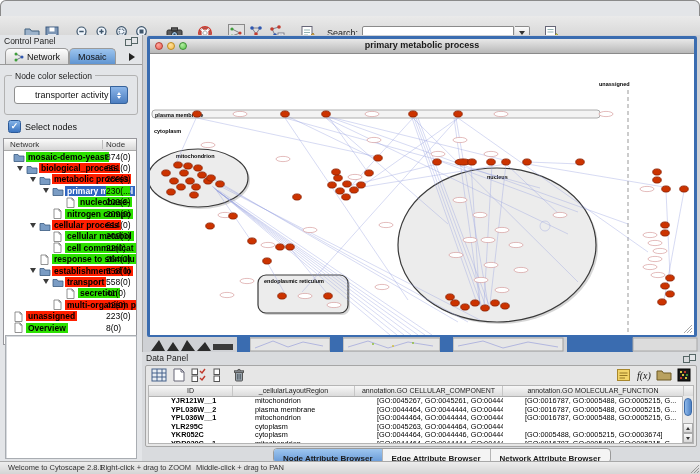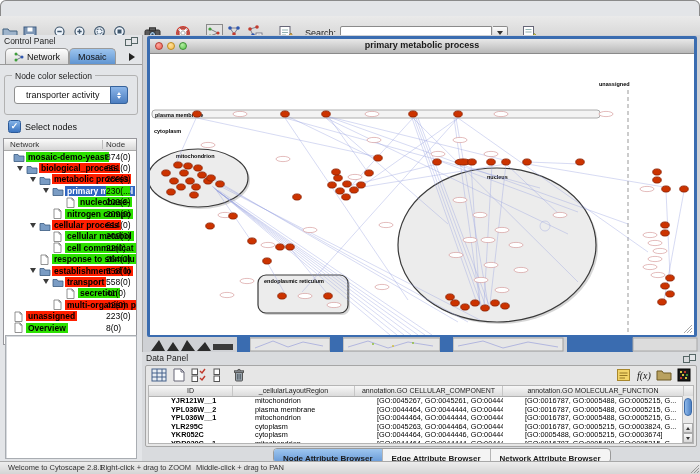--- a/index.html
+++ b/index.html
@@ -8,21 +8,21 @@
   
   #titlebar{position:absolute;left:0;top:0;right:0;height:16px;background:linear-gradient(#f2f2f2,#bdbdbd);
             border-bottom:1px solid #7f7f7f;border-radius:6px 6px 0 0;}
   .tl{position:absolute;top:3.5px;width:9px;height:9px;border-radius:50%;box-sizing:border-box;}
   .tl.red{left:6px;background:radial-gradient(circle at 35% 30%,#ffa79e,#ec5f51);border:1px solid #b43c32;}
   .tl.yel{left:19px;background:radial-gradient(circle at 35% 30%,#ffe09a,#f5bd4f);border:1px solid #c08b1d;}
   .tl.grn{left:32px;background:radial-gradient(circle at 35% 30%,#b5eda3,#57c64a);border:1px solid #3f8f35;}
   #titlebar .title{display:block;text-align:center;line-height:16px;font-size:9.5px;font-weight:bold;color:#1c1c1c;}
   
   #toolbar{position:absolute;left:0;top:16px;right:0;height:34px;background:linear-gradient(#eaeaea,#cccccc);
-           border-bottom:1px solid #8e8e8e;display:flex;align-items:center;padding:0 0;box-sizing:border-box;}
+           border-bottom:1px solid #8e8e8e;display:flex;align-items:center;padding:0 22px;box-sizing:border-box;}
   .tbi{width:18px;height:17px;margin:0 1px;display:flex;align-items:center;justify-content:center;flex:none;}
   .tbi svg{display:block;}
   .gap{width:11px;flex:none;}
   .search-lb{font-size:9px;color:#222;margin:0 4px 0 10px;flex:none;}
   .search-wrap{position:relative;width:168px;height:14px;flex:none;}
   .search-wrap input{position:absolute;left:0;top:0;width:152px;height:14px;border:1px solid #8a8a8a;
       box-sizing:border-box;font-size:9px;padding:0 3px;background:#fff;border-radius:2px 0 0 2px;}
   .search-arr{position:absolute;right:0;top:0;width:15px;height:14px;background:linear-gradient(#fbfbfb,#d5d5d5);
       border:1px solid #8a8a8a;box-sizing:border-box;border-left:none;border-radius:0 2px 2px 0;
       display:flex;align-items:center;justify-content:center;}
@@ -37,21 +37,21 @@
   #cp-tabs{position:absolute;left:0;top:13px;width:100%;height:17px;display:flex;align-items:flex-end;
       padding-left:5px;box-sizing:border-box;border-bottom:1px solid #9a9a9a;}
   .cptab{height:15px;border:1px solid #9a9a9a;border-bottom:none;border-radius:5px 5px 0 0;display:flex;
       align-items:center;padding:0 8px;font-size:9px;color:#111;background:linear-gradient(#fdfdfd,#d8d8d8);gap:3px;}
   .cptab.sel{background:linear-gradient(#9cc4ee,#6095d2);}
   .tab-scroll{margin-left:auto;margin-right:3px;margin-bottom:3px;width:0;height:0;
       border:4px solid transparent;border-left:6px solid #222;}
   .gbox{position:absolute;left:4px;top:40px;width:132px;height:38px;border:1px solid #b2b2b2;border-radius:3px;}
   .gbox legend,.gbox .leg{position:absolute;top:-5px;left:7px;background:#e3e5e8;padding:0 3px;font-size:8.5px;color:#222;}
   .combo{position:absolute;left:9px;right:9px;top:10px;height:18px;background:#fff;border:1px solid #8f8f8f;
-      border-radius:3px;font-size:9px;display:flex;align-items:center;padding-left:11px;box-sizing:border-box;color:#111;}
+      border-radius:3px;font-size:9px;display:flex;align-items:center;padding-left:20px;box-sizing:border-box;color:#111;}
   .combo-btn{position:absolute;right:-1px;top:-1px;bottom:-1px;width:16px;border-radius:0 3px 3px 0;
       background:linear-gradient(#8cb6e9,#4c7ec0);border:1px solid #35629c;display:flex;flex-direction:column;
       align-items:center;justify-content:center;gap:1px;}
   .combo-btn .up{border:2.5px solid transparent;border-bottom:3.5px solid #fff;}
   .combo-btn .dn{border:2.5px solid transparent;border-top:3.5px solid #fff;}
   #cp-check{position:absolute;left:8px;top:85px;height:13px;display:flex;align-items:center;gap:4px;font-size:9px;color:#111;}
   .cbx{width:11px;height:11px;background:linear-gradient(#83b2e7,#3b74c0);border:1px solid #2c5a99;border-radius:2.5px;
       color:#fff;font-size:9px;line-height:10px;text-align:center;font-weight:bold;}
   #cp-tree{position:absolute;left:3px;top:103px;width:134px;height:207px;background:#fff;border:1px solid #97979c;box-sizing:border-box;overflow:hidden;}
   .thead{height:11px;background:linear-gradient(#fbfbfb,#d7d7d7);border-bottom:1px solid #aaa;position:relative;
@@ -791,21 +791,20 @@
             <div class="dp-tr">
               <div class="dp-td b" style="width: 84px;">YPL036W__1</div>
               <div class="dp-td" style="width: 122px;">mitochondrion</div>
               <div class="dp-td" style="width: 148px;">[GO:0044464, GO:0044444, GO:0044425, G...</div>
               <div class="dp-td" style="width: 181px;">[GO:0016787, GO:0005488, GO:0005215, G...</div>
             </div>
             <div class="dp-tr">
               <div class="dp-td b" style="width: 84px;">YLR295C</div>
               <div class="dp-td" style="width: 122px;">cytoplasm</div>
               <div class="dp-td" style="width: 148px;">[GO:0045263, GO:0044464, GO:0044455, G...</div>
-              <div class="dp-td" style="width: 181px;">[GO:0016787, GO:0005215, GO:0003824, G...</div>
             </div>
             <div class="dp-tr">
               <div class="dp-td b" style="width: 84px;">YKR052C</div>
               <div class="dp-td" style="width: 122px;">cytoplasm</div>
               <div class="dp-td" style="width: 148px;">[GO:0044464, GO:0044446, GO:0044444, G...</div>
               <div class="dp-td" style="width: 181px;">[GO:0005488, GO:0005215, GO:0003674]</div>
             </div>
             <div class="dp-tr">
               <div class="dp-td b" style="width: 84px;">YDR039C__1</div>
               <div class="dp-td" style="width: 122px;">mitochondrion</div>

